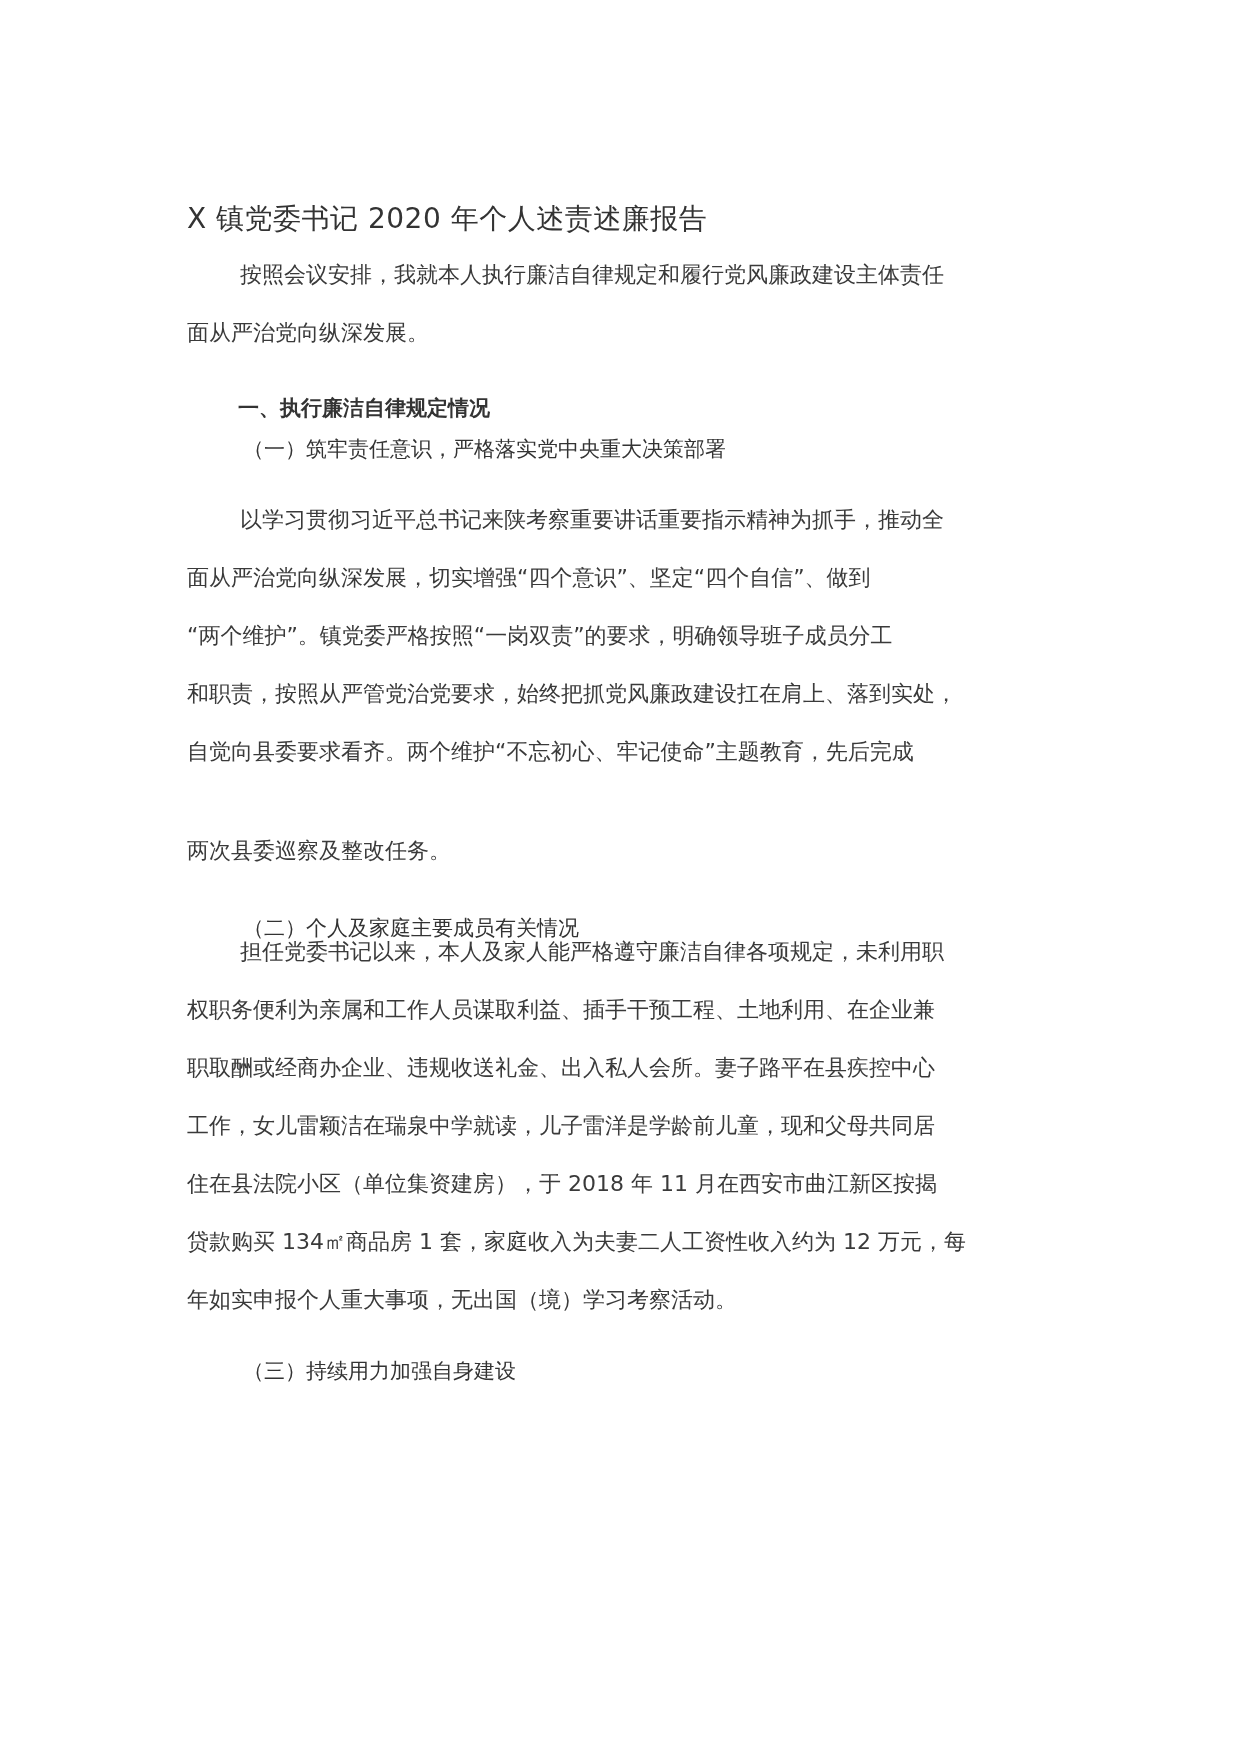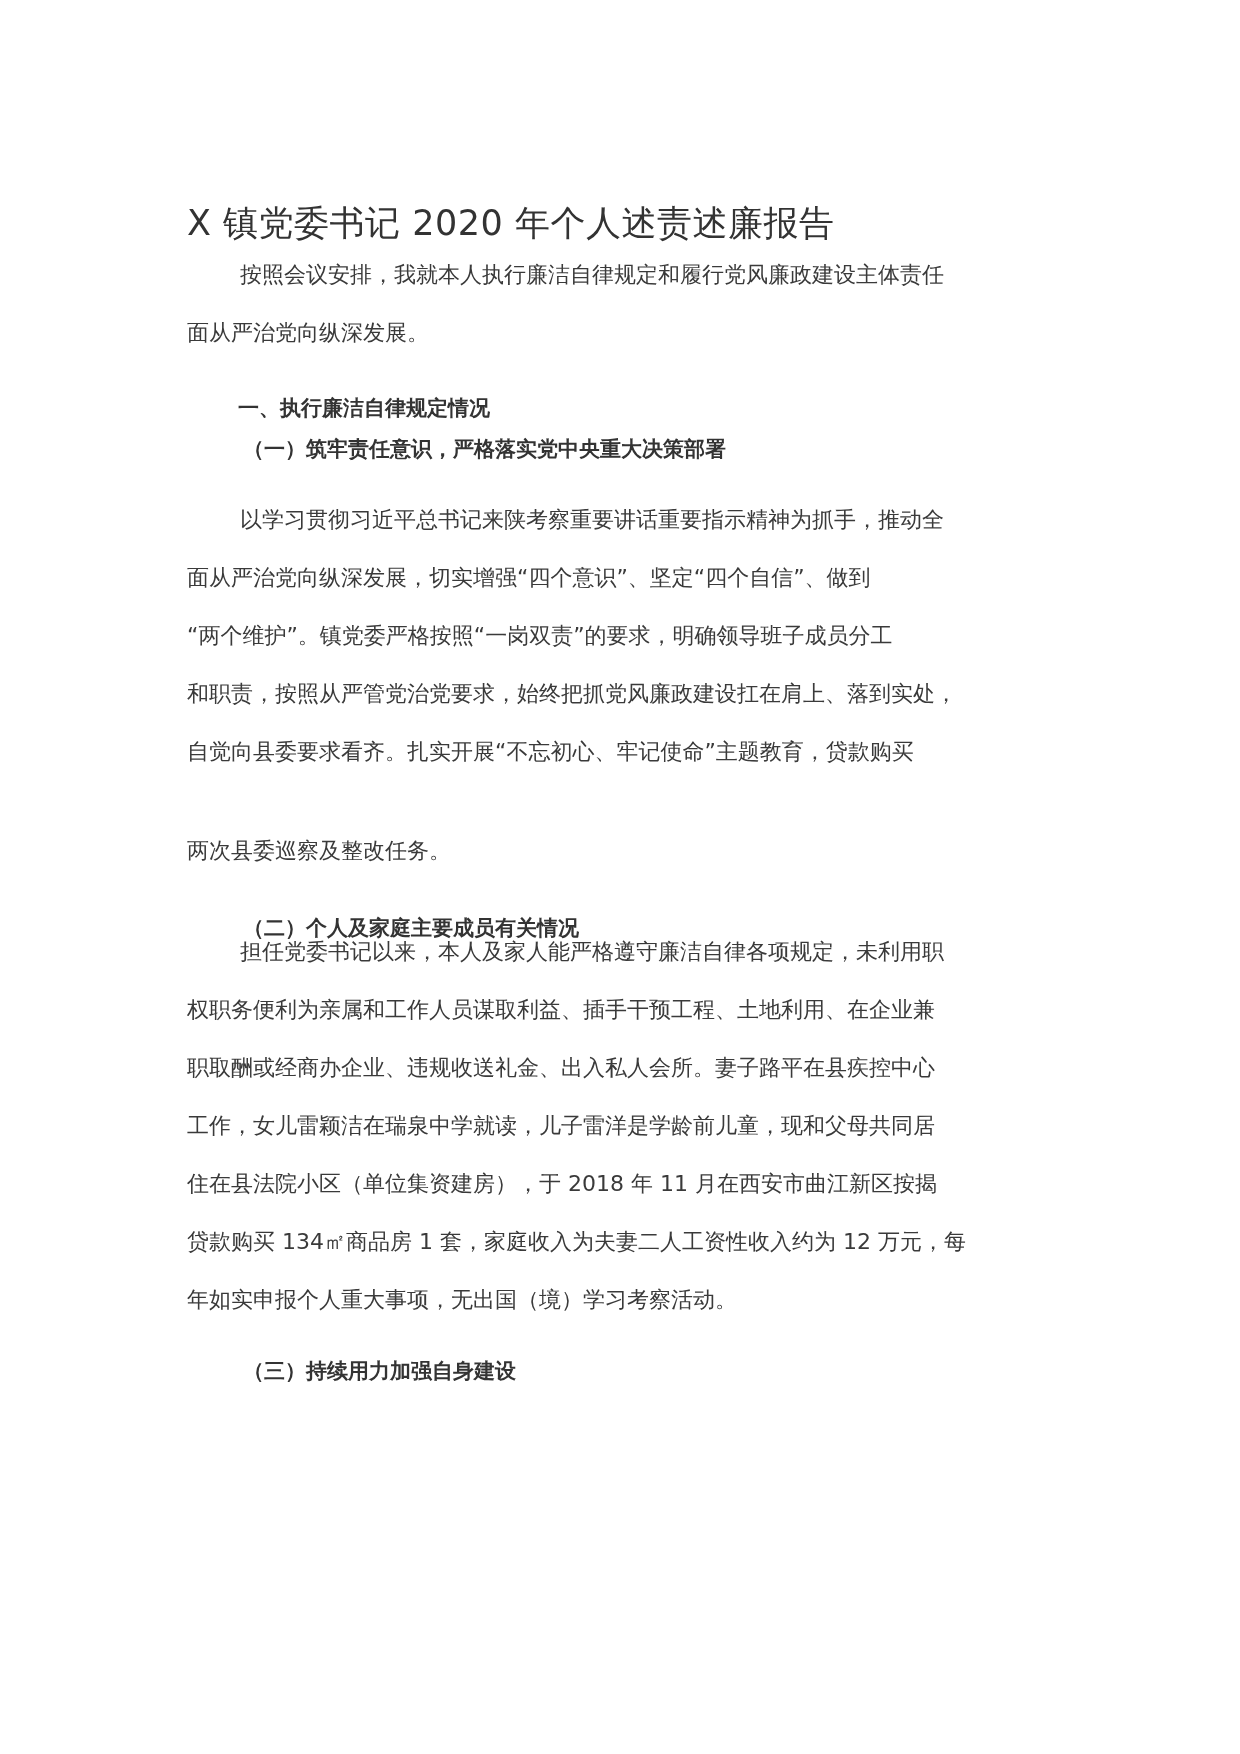--- a/index.html
+++ b/index.html
@@ -4,49 +4,49 @@
   <style>
     html, body { margin: 0; padding: 0; background: #ffffff; }
     body {
       width: 1240px; height: 1754px; position: relative; overflow: hidden;
       font-family: "DejaVu Sans", "Liberation Sans", sans-serif;
       color: #3a3a3a;
     }
     .page { position: absolute; left: 187px; top: 0; width: 862px; }
     .title {
       position: absolute; left: 0; top: 200px; margin: 0;
-      font-size: 35px; font-weight: normal; letter-spacing: 0.5px;
+      font-size: 28px; font-weight: normal; letter-spacing: 0.5px;
       color: #333333; white-space: nowrap;
     }
     .line {
       position: absolute; left: 0; font-size: 22px; line-height: 30px;
       white-space: nowrap; color: #3a3a3a;
     }
     .indent { left: 53px; }
     .h1 { left: 51px; font-weight: bold; font-size: 21px; color: #333; margin-top: 17px; }
-    .h2 { left: 56px; font-weight: bold; font-size: 21px; color: #333; }
+    .h2 { left: 56px; font-weight: normal; font-size: 21px; color: #333; }
   </style>
 </head>
 <body>
 
 <div class="page">
   <h1 class="title">X 镇党委书记 2020 年个人述责述廉报告</h1>
 
   <div class="line indent" style="top:260px">按照会议安排，我就本人执行廉洁自律规定和履行党风廉政建设主体责任</div>
   <div class="line" style="top:318px">面从严治党向纵深发展。</div>
 
   <div class="line h1" style="top:376px">一、执行廉洁自律规定情况</div>
 
   <div class="line h2" style="top:434px">（一）筑牢责任意识，严格落实党中央重大决策部署</div>
 
   <div class="line indent" style="top:505px">以学习贯彻习近平总书记来陕考察重要讲话重要指示精神为抓手，推动全</div>
   <div class="line" style="top:563px">面从严治党向纵深发展，切实增强“四个意识”、坚定“四个自信”、做到</div>
   <div class="line" style="top:621px">“两个维护”。镇党委严格按照“一岗双责”的要求，明确领导班子成员分工</div>
   <div class="line" style="top:679px">和职责，按照从严管党治党要求，始终把抓党风廉政建设扛在肩上、落到实处，</div>
-  <div class="line" style="top:737px">自觉向县委要求看齐。扎实开展“不忘初心、牢记使命”主题教育，贷款购买</div>
+  <div class="line" style="top:737px">自觉向县委要求看齐。两个维护“不忘初心、牢记使命”主题教育，先后完成</div>
   <div class="line" style="top:836px">两次县委巡察及整改任务。</div>
 
   <div class="line h2" style="top:913px">（二）个人及家庭主要成员有关情况</div>
 
   <div class="line indent" style="top:937px">担任党委书记以来，本人及家人能严格遵守廉洁自律各项规定，未利用职</div>
   <div class="line" style="top:995px">权职务便利为亲属和工作人员谋取利益、插手干预工程、土地利用、在企业兼</div>
   <div class="line" style="top:1053px">职取酬或经商办企业、违规收送礼金、出入私人会所。妻子路平在县疾控中心</div>
   <div class="line" style="top:1111px">工作，女儿雷颖洁在瑞泉中学就读，儿子雷洋是学龄前儿童，现和父母共同居</div>
   <div class="line" style="top:1169px">住在县法院小区（单位集资建房），于 2018 年 11 月在西安市曲江新区按揭</div>
   <div class="line" style="top:1227px">贷款购买 134㎡商品房 1 套，家庭收入为夫妻二人工资性收入约为 12 万元，每</div>

